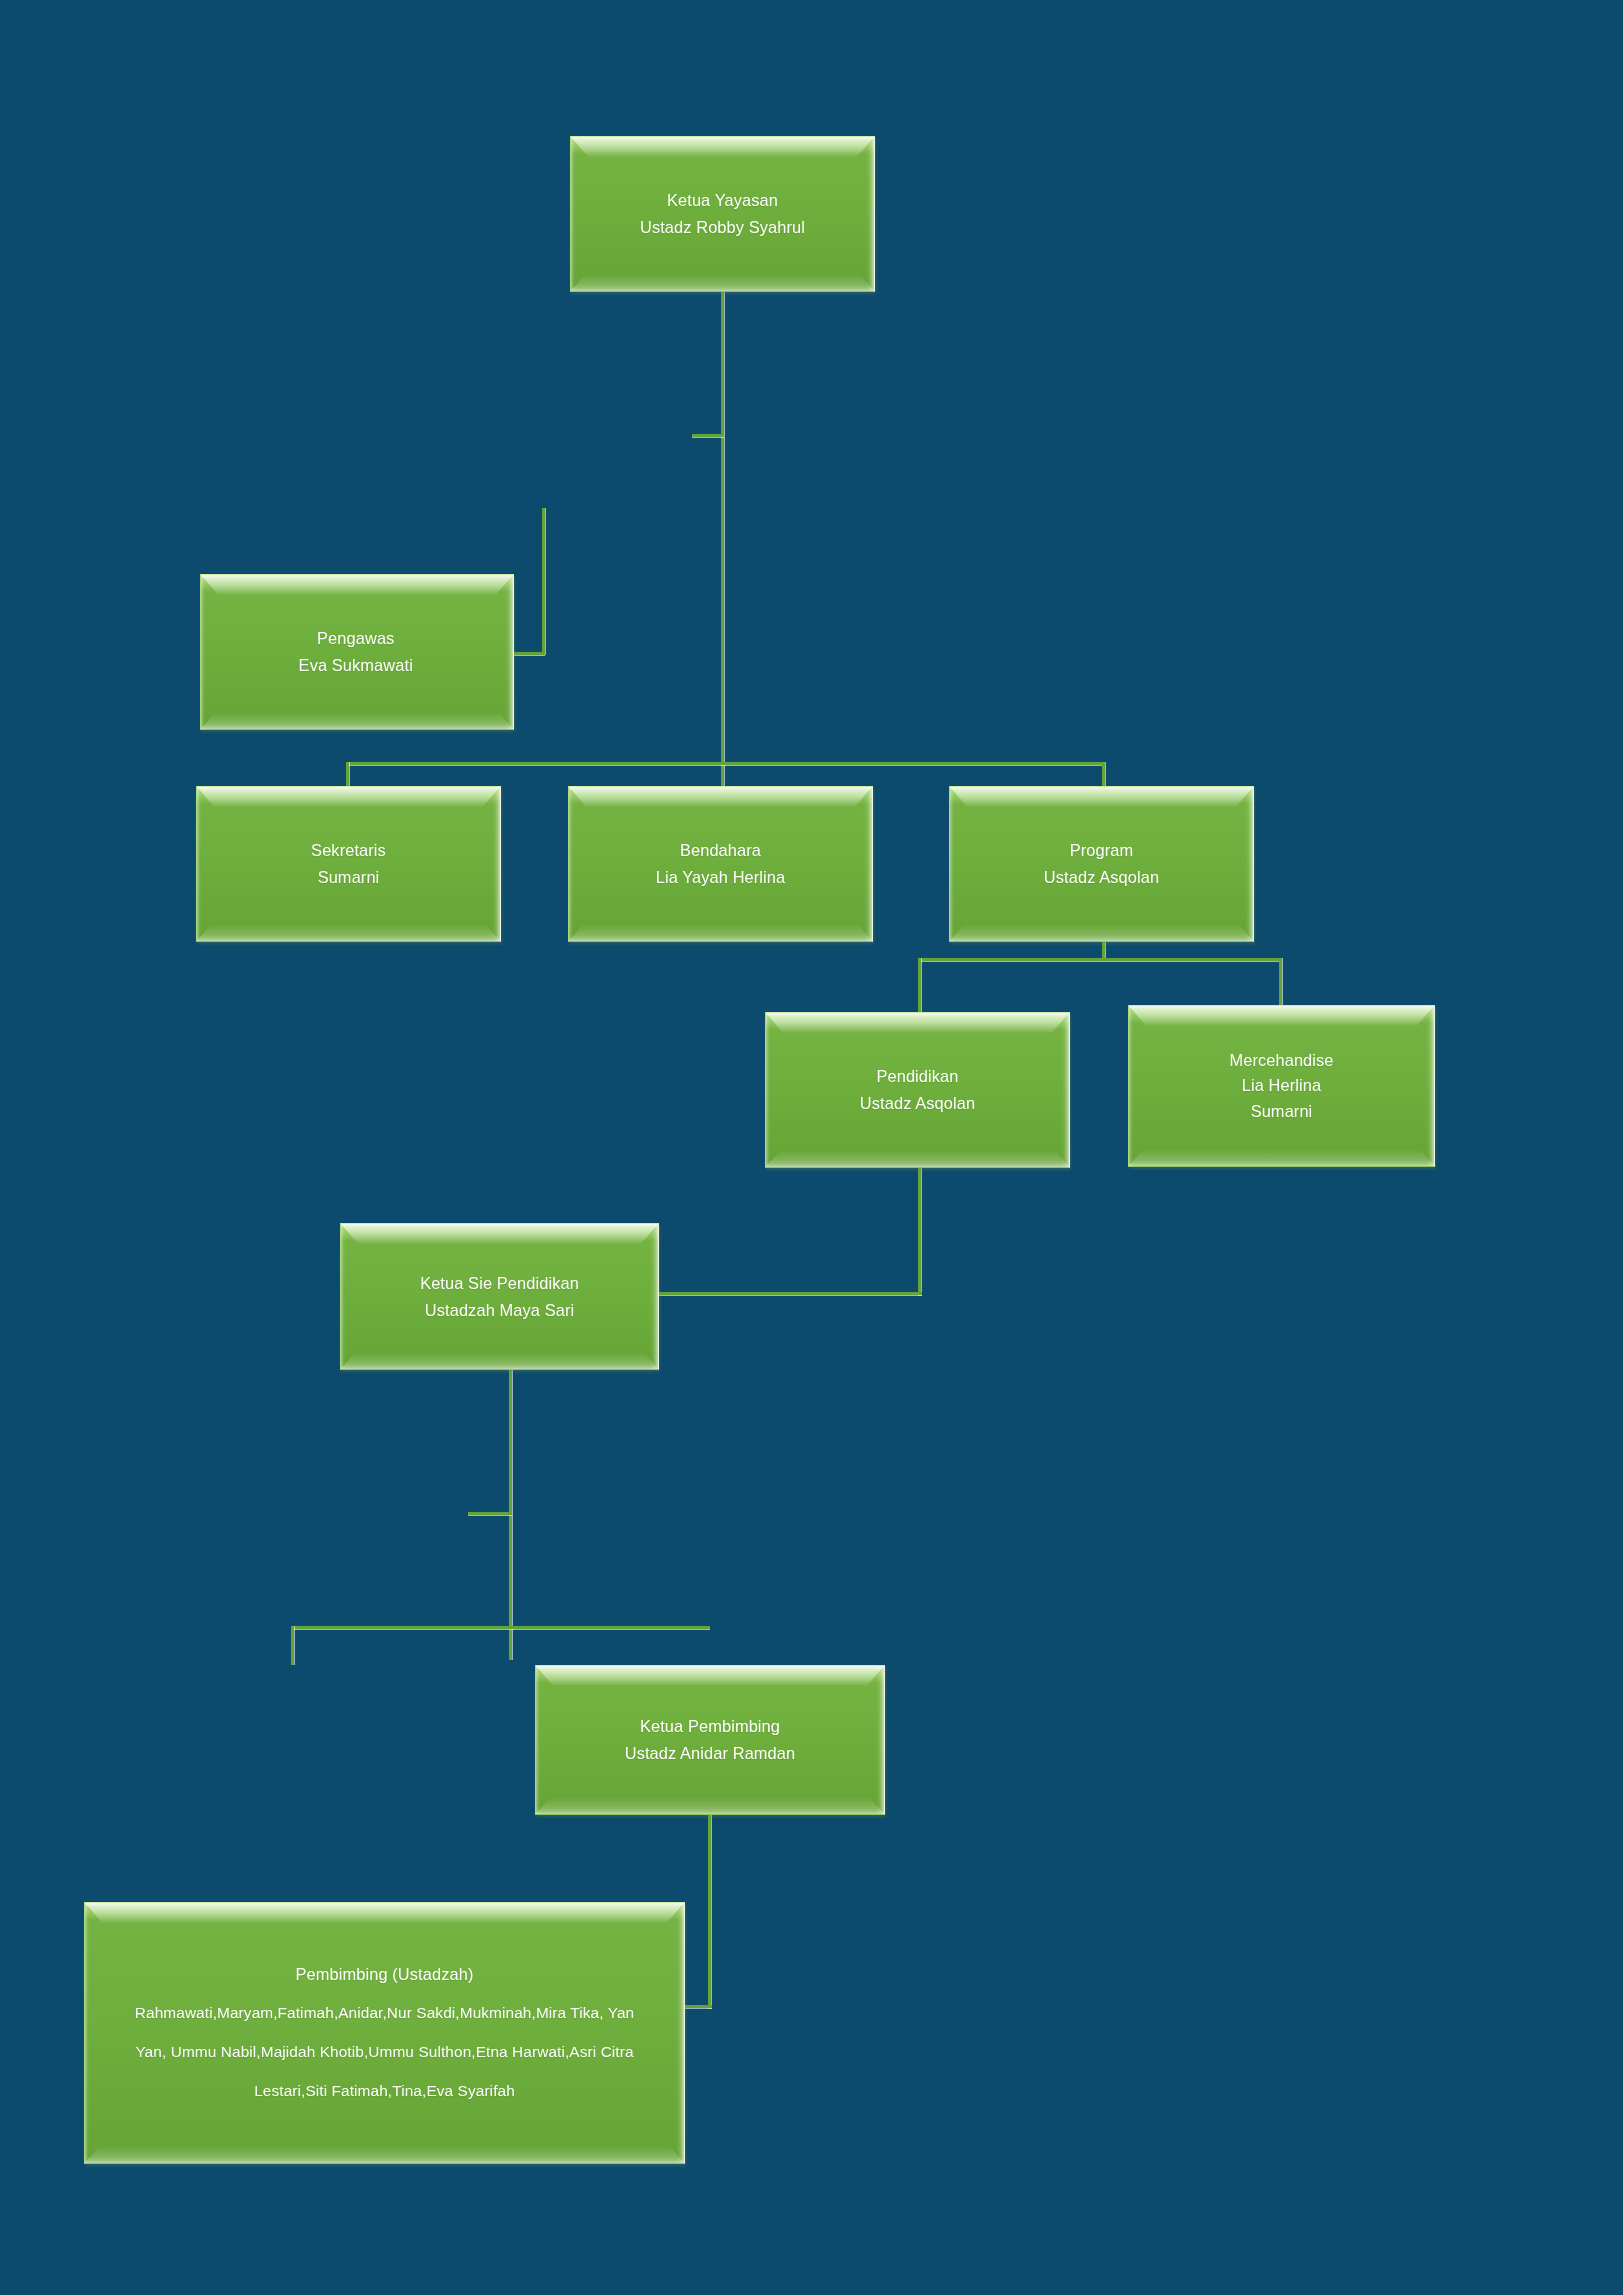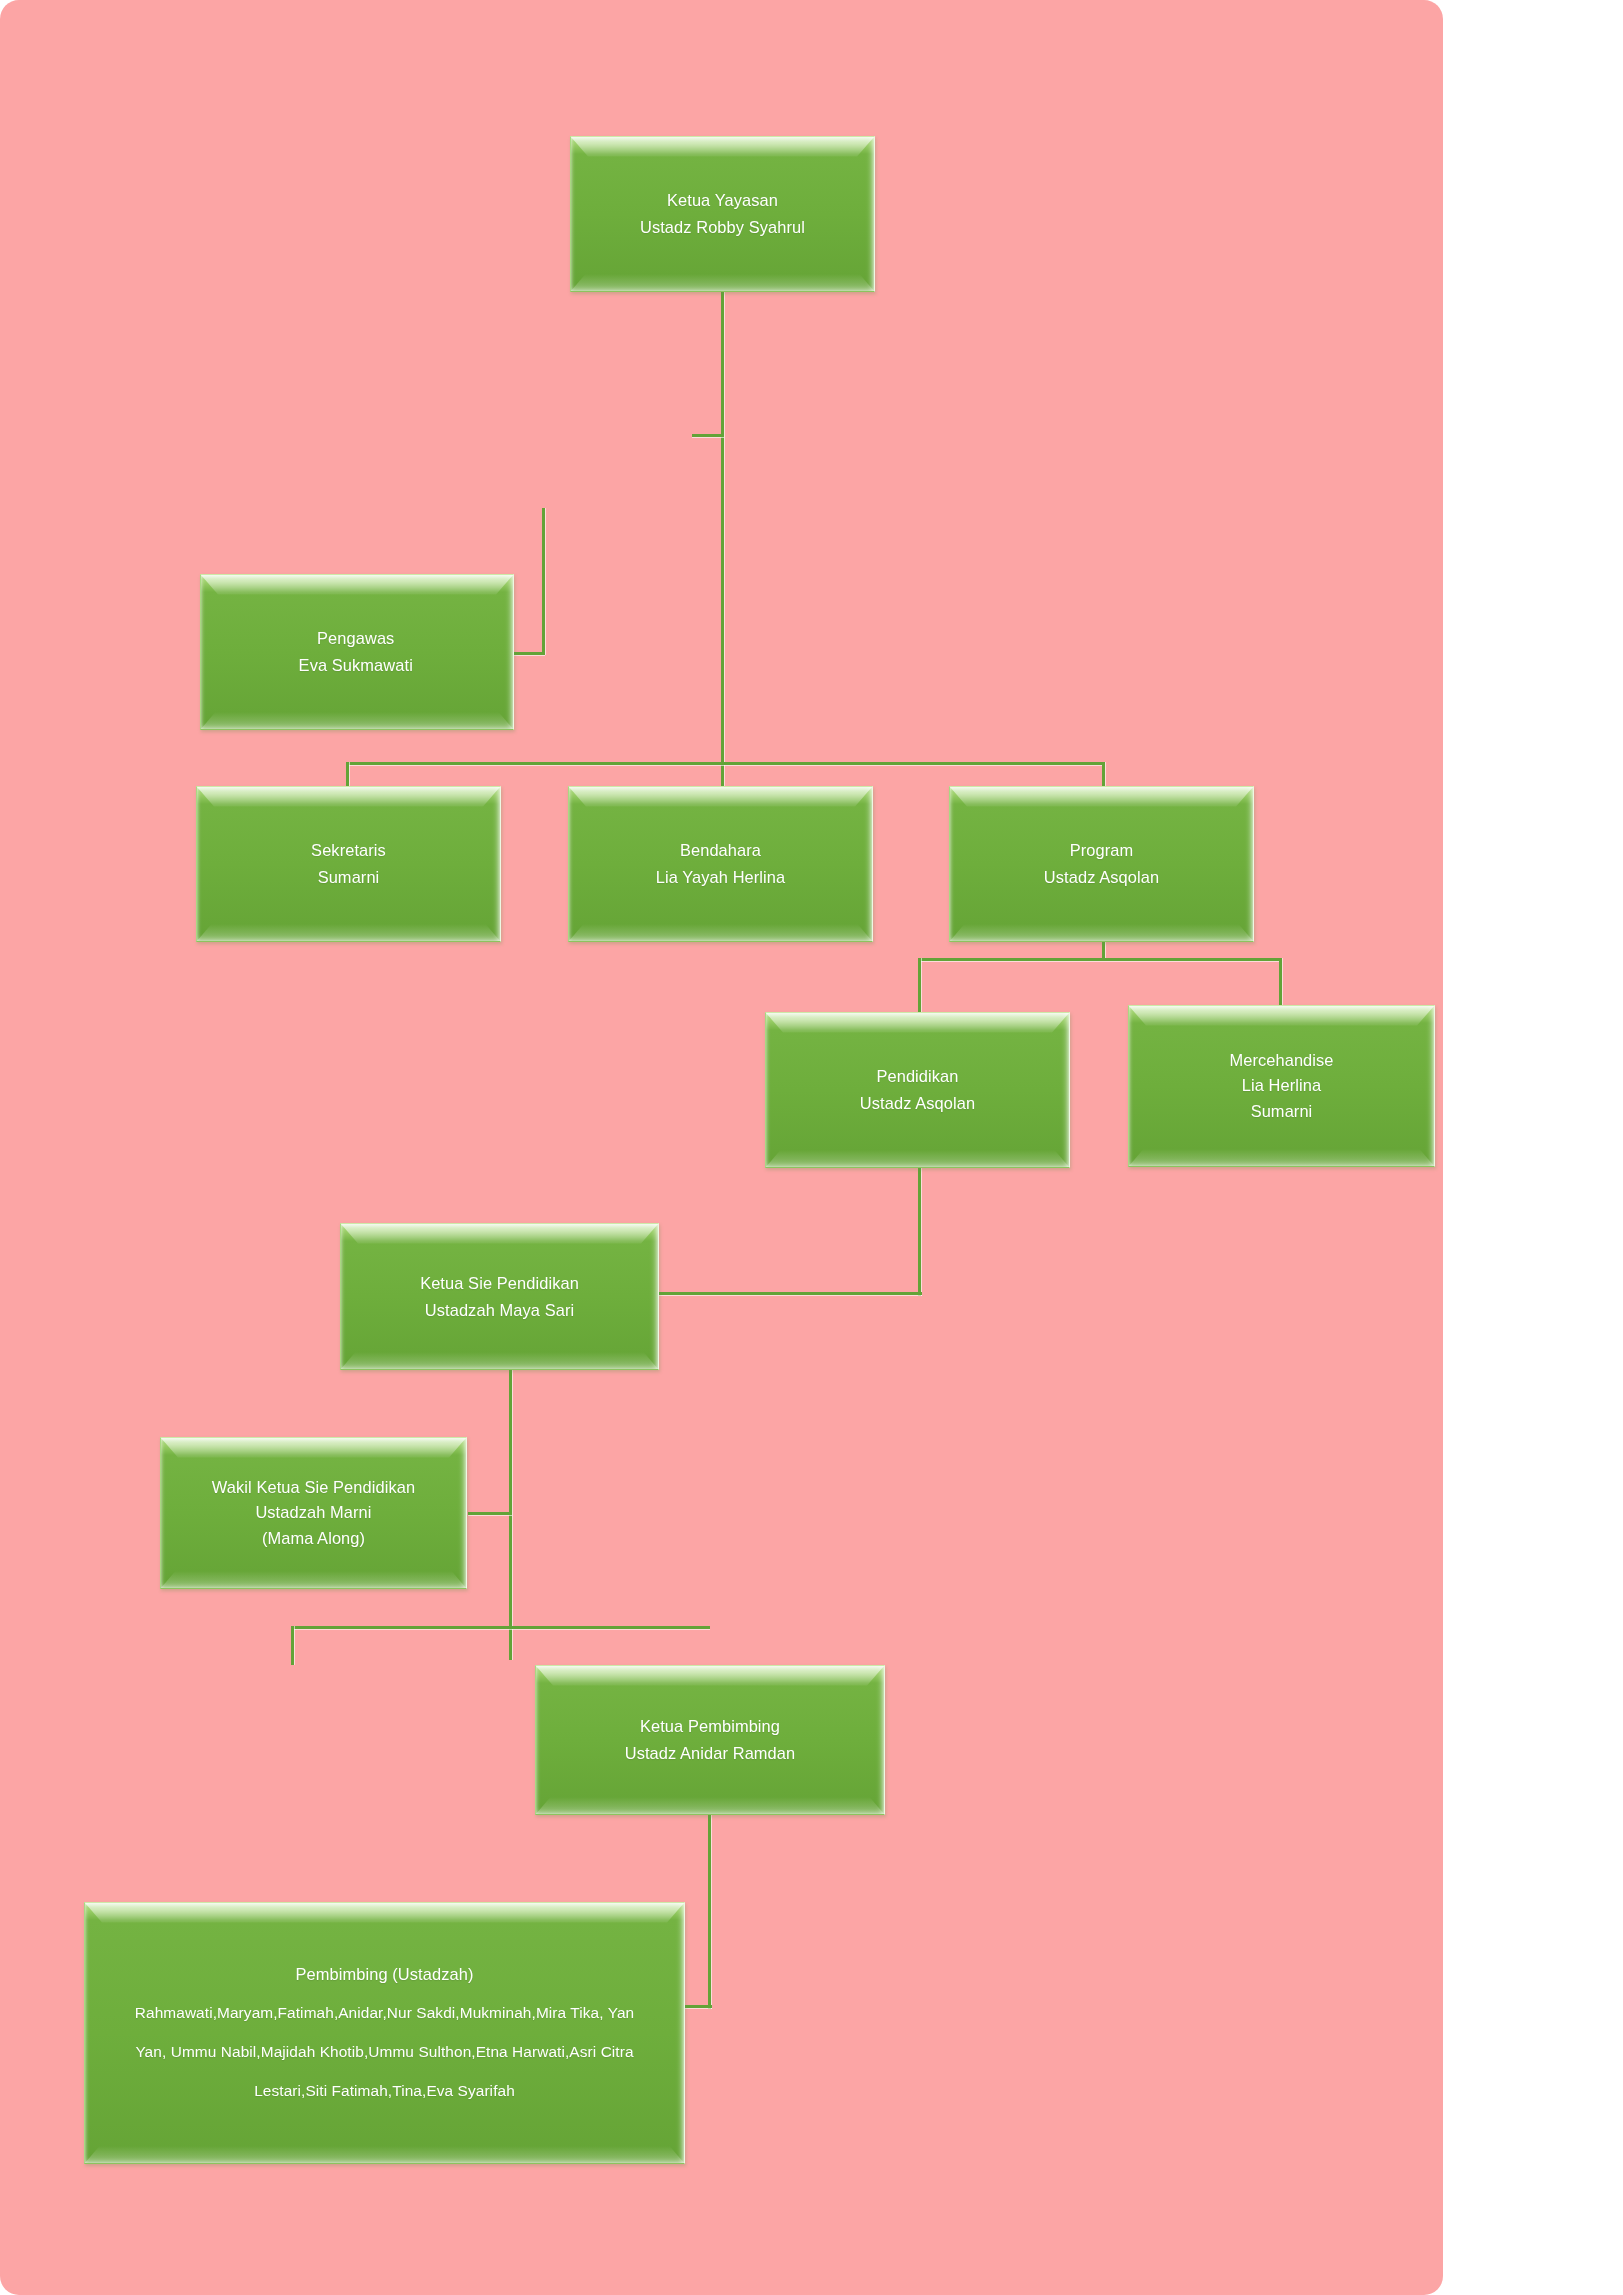--- a/index.html
+++ b/index.html
@@ -5,25 +5,24 @@
   html, body {
     margin: 0;
     padding: 0;
     background: #ffffff;
   }
   body {
     font-family: "Liberation Sans", sans-serif;
   }
   #chart-canvas {
     position: relative;
-    width: 1443px;
+    width: 1623px;
     height: 2295px;
-    background: #fca5a5;
+    background: #0c4a6e;
     overflow: hidden;
-    border-radius: 19px;
   }
 
   
   .conn {
     position: absolute;
     background: #63a338;
     z-index: 1;
   }
   .conn.v {
     width: 3.3px;
@@ -188,27 +187,20 @@
     </div>
   </div>
 
   <div class="node" style="left:340px; top:1223px; width:319px; height:147px;">
     <div class="node-text">
       <span class="ln">Ketua Sie Pendidikan</span>
       <span class="ln">Ustadzah Maya Sari</span>
     </div>
   </div>
 
-  <div class="node compact" style="left:160px; top:1437px; width:307px; height:152px;">
-    <div class="node-text">
-      <span class="ln">Wakil Ketua Sie Pendidikan</span>
-      <span class="ln">Ustadzah Marni</span>
-      <span class="ln">(Mama Along)</span>
-    </div>
-  </div>
 
 
   <div class="node" style="left:535px; top:1665px; width:350px; height:150px;">
     <div class="node-text">
       <span class="ln">Ketua Pembimbing</span>
       <span class="ln">Ustadz Anidar Ramdan</span>
     </div>
   </div>
 
   <div class="node roster" style="left:84px; top:1902px; width:601px; height:262px;">

